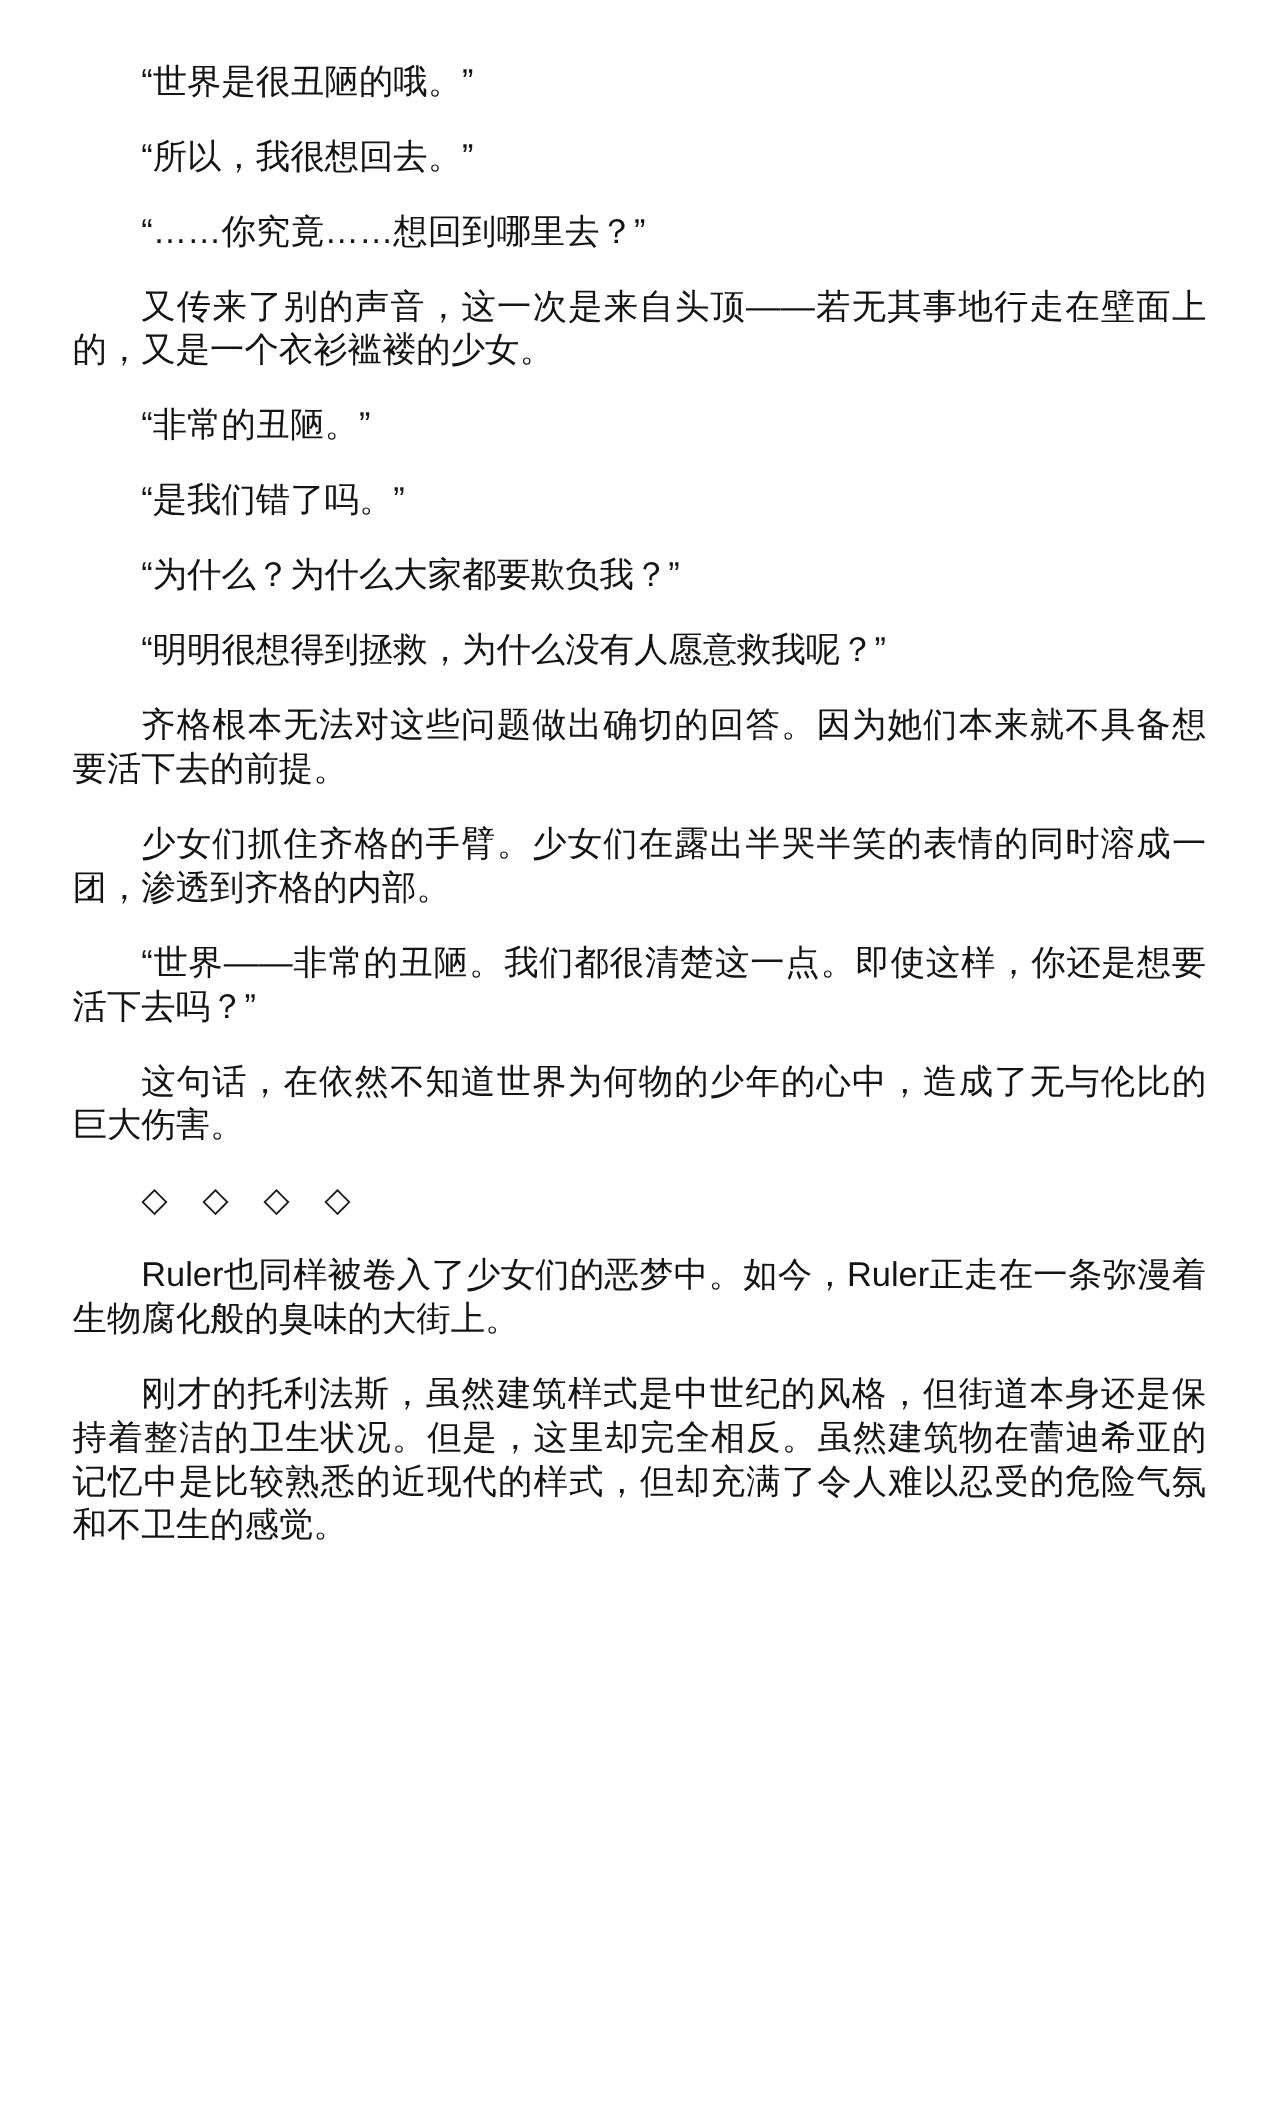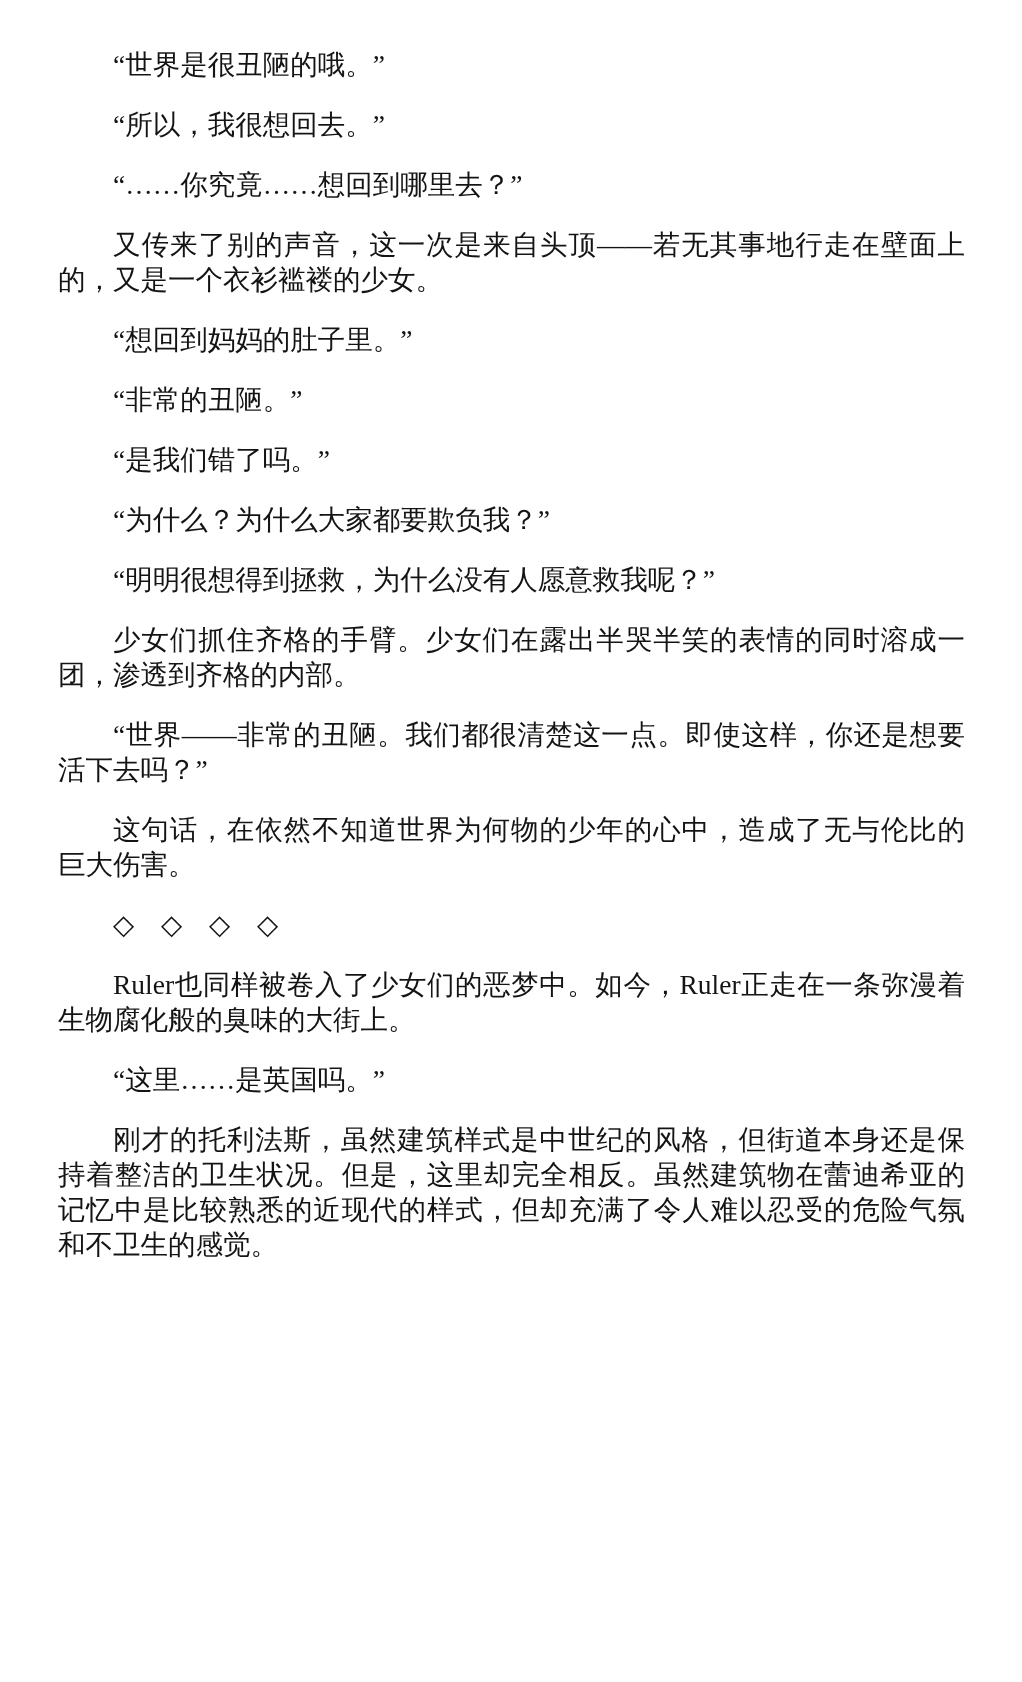--- a/index.html
+++ b/index.html
@@ -11,21 +11,21 @@
     height: 1682px;
     background: #ffffff;
     overflow: hidden;
   }
   .page {
     box-sizing: border-box;
     width: 1022px;
     height: 1682px;
     background: #ffffff;
     padding: 47px 57px 40px 58px;
-    font-family: Liberation Serif, serif;
+    font-family: Liberation Sans, sans-serif;
     color: #141414;
   }
   .para {
     margin: 0 0 25px 0;
     font-size: 27.5px;
     line-height: 35px;
     text-indent: 2em;
     text-align: justify;
     letter-spacing: 0;
     word-break: break-all;
@@ -36,25 +36,24 @@
   }
 </style>
 </head>
 <body>
 
 <div class="page">
     <p class="para">“世界是很丑陋的哦。”</p>
     <p class="para">“所以，我很想回去。”</p>
     <p class="para">“……你究竟……想回到哪里去？”</p>
     <p class="para">又传来了别的声音，这一次是来自头顶——若无其事地行走在壁面上的，又是一个衣衫褴褛的少女。</p>
-    <p class="para">“想回到妈妈的肚子里。”</p>
     <p class="para">“非常的丑陋。”</p>
     <p class="para">“是我们错了吗。”</p>
     <p class="para">“为什么？为什么大家都要欺负我？”</p>
     <p class="para">“明明很想得到拯救，为什么没有人愿意救我呢？”</p>
+    <p class="para">齐格根本无法对这些问题做出确切的回答。因为她们本来就不具备想要活下去的前提。</p>
     <p class="para">少女们抓住齐格的手臂。少女们在露出半哭半笑的表情的同时溶成一团，渗透到齐格的内部。</p>
     <p class="para">“世界——非常的丑陋。我们都很清楚这一点。即使这样，你还是想要活下去吗？”</p>
     <p class="para">这句话，在依然不知道世界为何物的少年的心中，造成了无与伦比的巨大伤害。</p>
     <p class="para separator">◇ ◇ ◇ ◇</p>
     <p class="para">Ruler也同样被卷入了少女们的恶梦中。如今，Ruler正走在一条弥漫着生物腐化般的臭味的大街上。</p>
-    <p class="para">“这里……是英国吗。”</p>
     <p class="para">刚才的托利法斯，虽然建筑样式是中世纪的风格，但街道本身还是保持着整洁的卫生状况。但是，这里却完全相反。虽然建筑物在蕾迪希亚的记忆中是比较熟悉的近现代的样式，但却充满了令人难以忍受的危险气氛和不卫生的感觉。</p>
   </div>
 
 </body></html>

